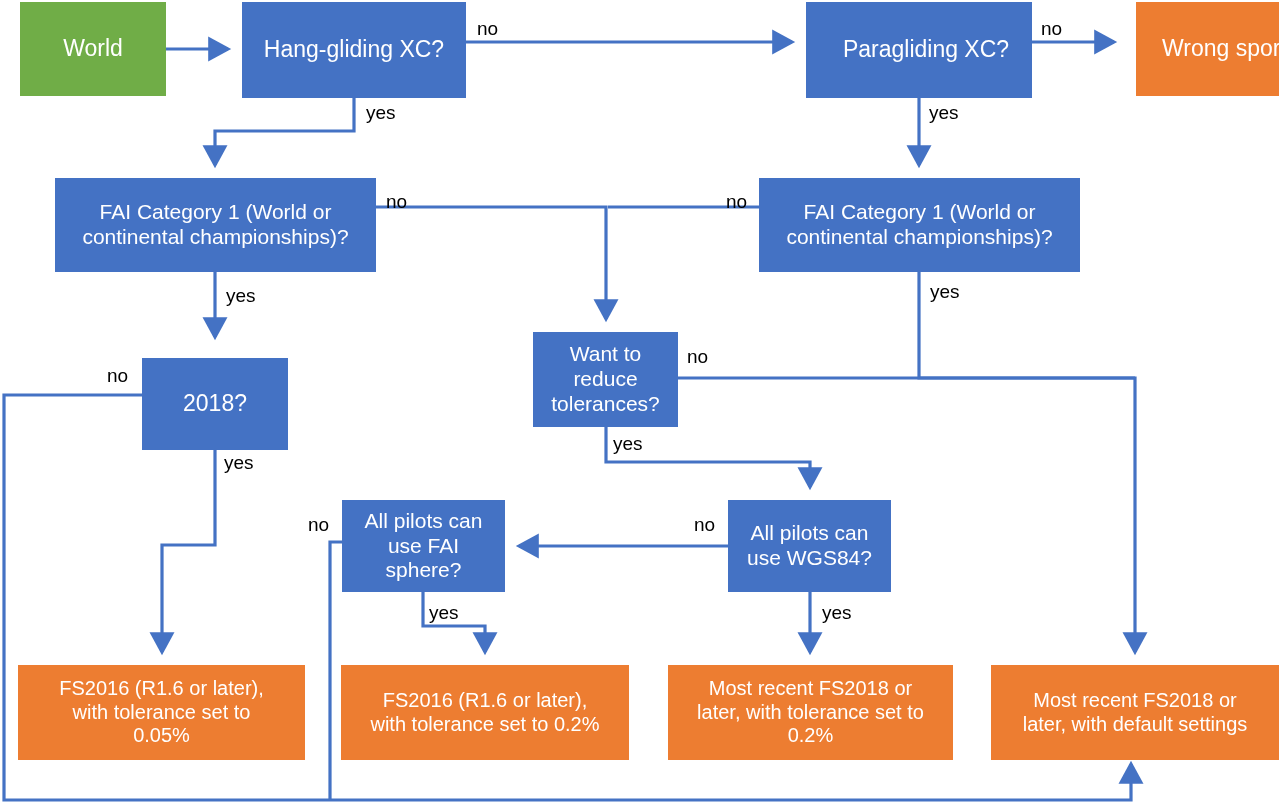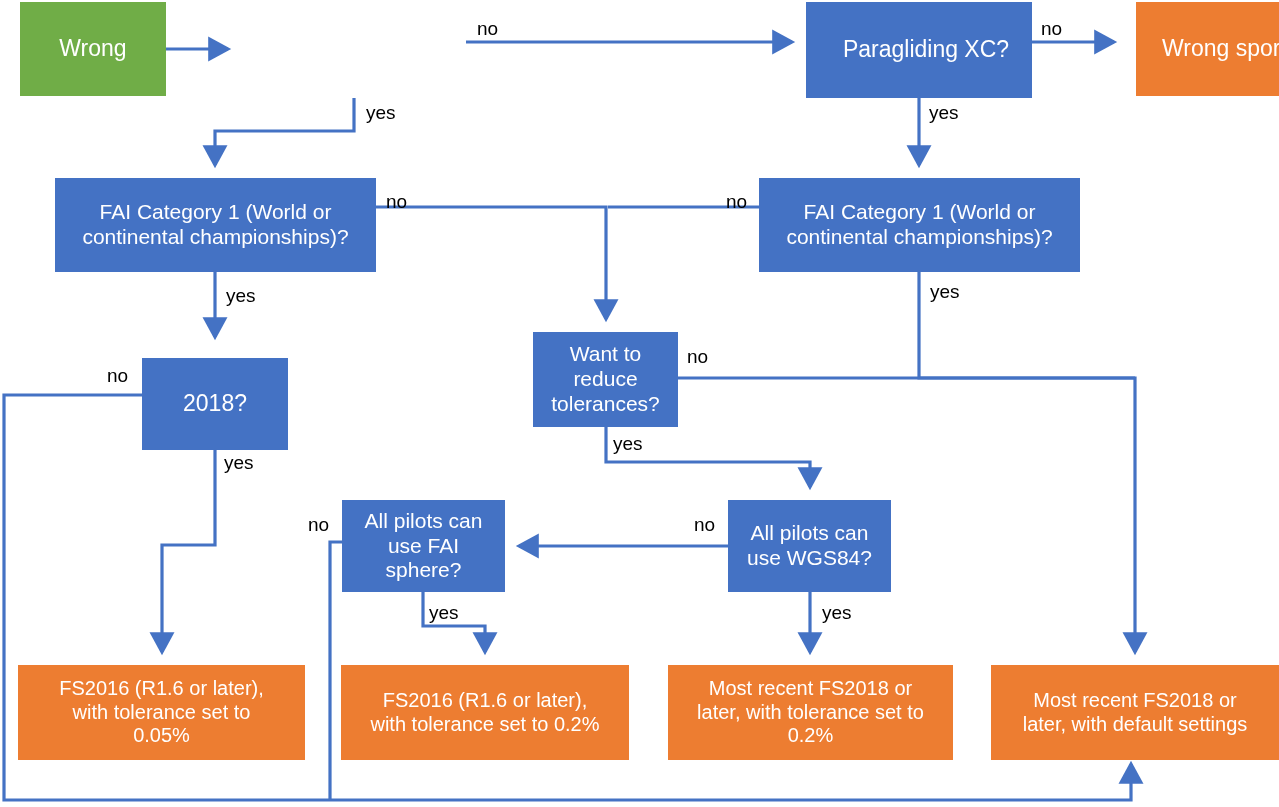--- a/index.html
+++ b/index.html
@@ -88,21 +88,22 @@
       <path d="M728,546 L519,546"></path>
 
       <path d="M810,592 L810,652"></path>
 
       <path marker-end="none" d="M342,542 L330,542 L330,800"></path>
 
       <path d="M423,592 L423,626 L485,626 L485,652"></path>
     </g>
   </svg>
 
-  <div class="node start" style="left: 20px; top: 2px; width: 146px; height: 94px; font-size: 23px; background: rgb(112, 173, 71); color: rgb(255, 255, 255);">Wrong</div>
+  <div class="node start" style="left: 20px; top: 2px; width: 146px; height: 94px; font-size: 23px; background: rgb(112, 173, 71); color: rgb(255, 255, 255);">World</div>
+  <div class="node decision" style="left: 242px; top: 2px; width: 224px; height: 96px; font-size: 23px; background: rgb(68, 114, 196); color: rgb(255, 255, 255);">Hang-gliding XC?</div>
   <div class="node decision" style="left: 806px; top: 2px; width: 226px; height: 96px; font-size: 23px; background: rgb(68, 114, 196); color: rgb(255, 255, 255); padding-left: 20px;">Paragliding XC?</div>
   <div class="node terminal" style="left: 1128px; top: 2px; width: 177px; height: 94px; font-size: 23px; background: rgb(237, 125, 49); color: rgb(255, 255, 255); margin-left: 8px;">Wrong sport</div>
   <div class="node decision" style="left: 55px; top: 178px; width: 321px; height: 94px; font-size: 21px; background: rgb(68, 114, 196); color: rgb(255, 255, 255);">FAI Category 1 (World or
 continental championships)?</div>
   <div class="node decision" style="left: 759px; top: 178px; width: 321px; height: 94px; font-size: 21px; background: rgb(68, 114, 196); color: rgb(255, 255, 255);">FAI Category 1 (World or
 continental championships)?</div>
   <div class="node decision" style="left: 142px; top: 358px; width: 146px; height: 92px; font-size: 23px; background: rgb(68, 114, 196); color: rgb(255, 255, 255);">2018?</div>
   <div class="node decision" style="left: 533px; top: 332px; width: 145px; height: 95px; font-size: 21px; background: rgb(68, 114, 196); color: rgb(255, 255, 255);">Want to
 reduce
 tolerances?</div>

